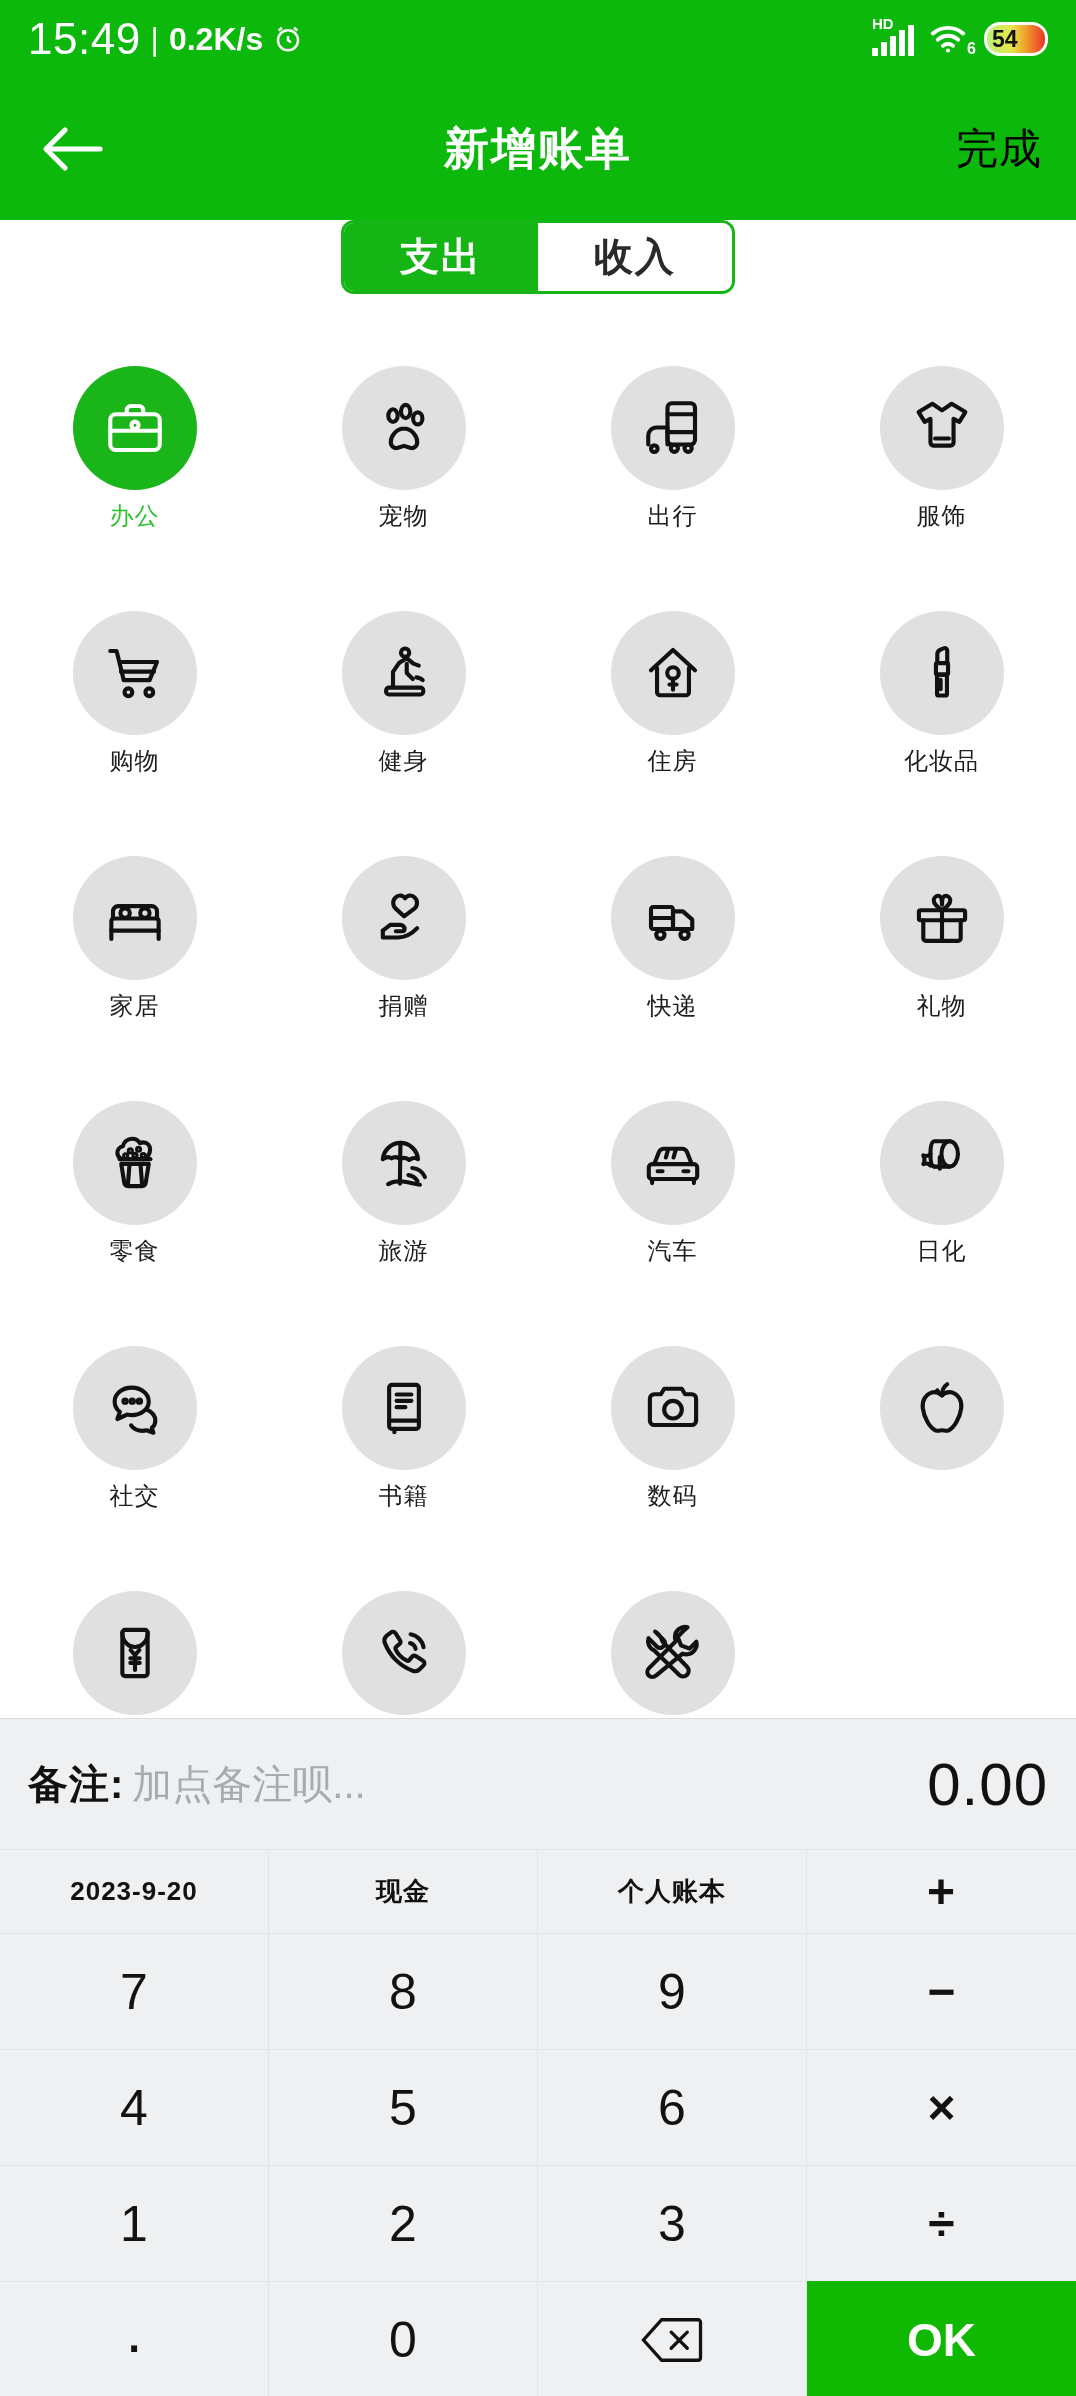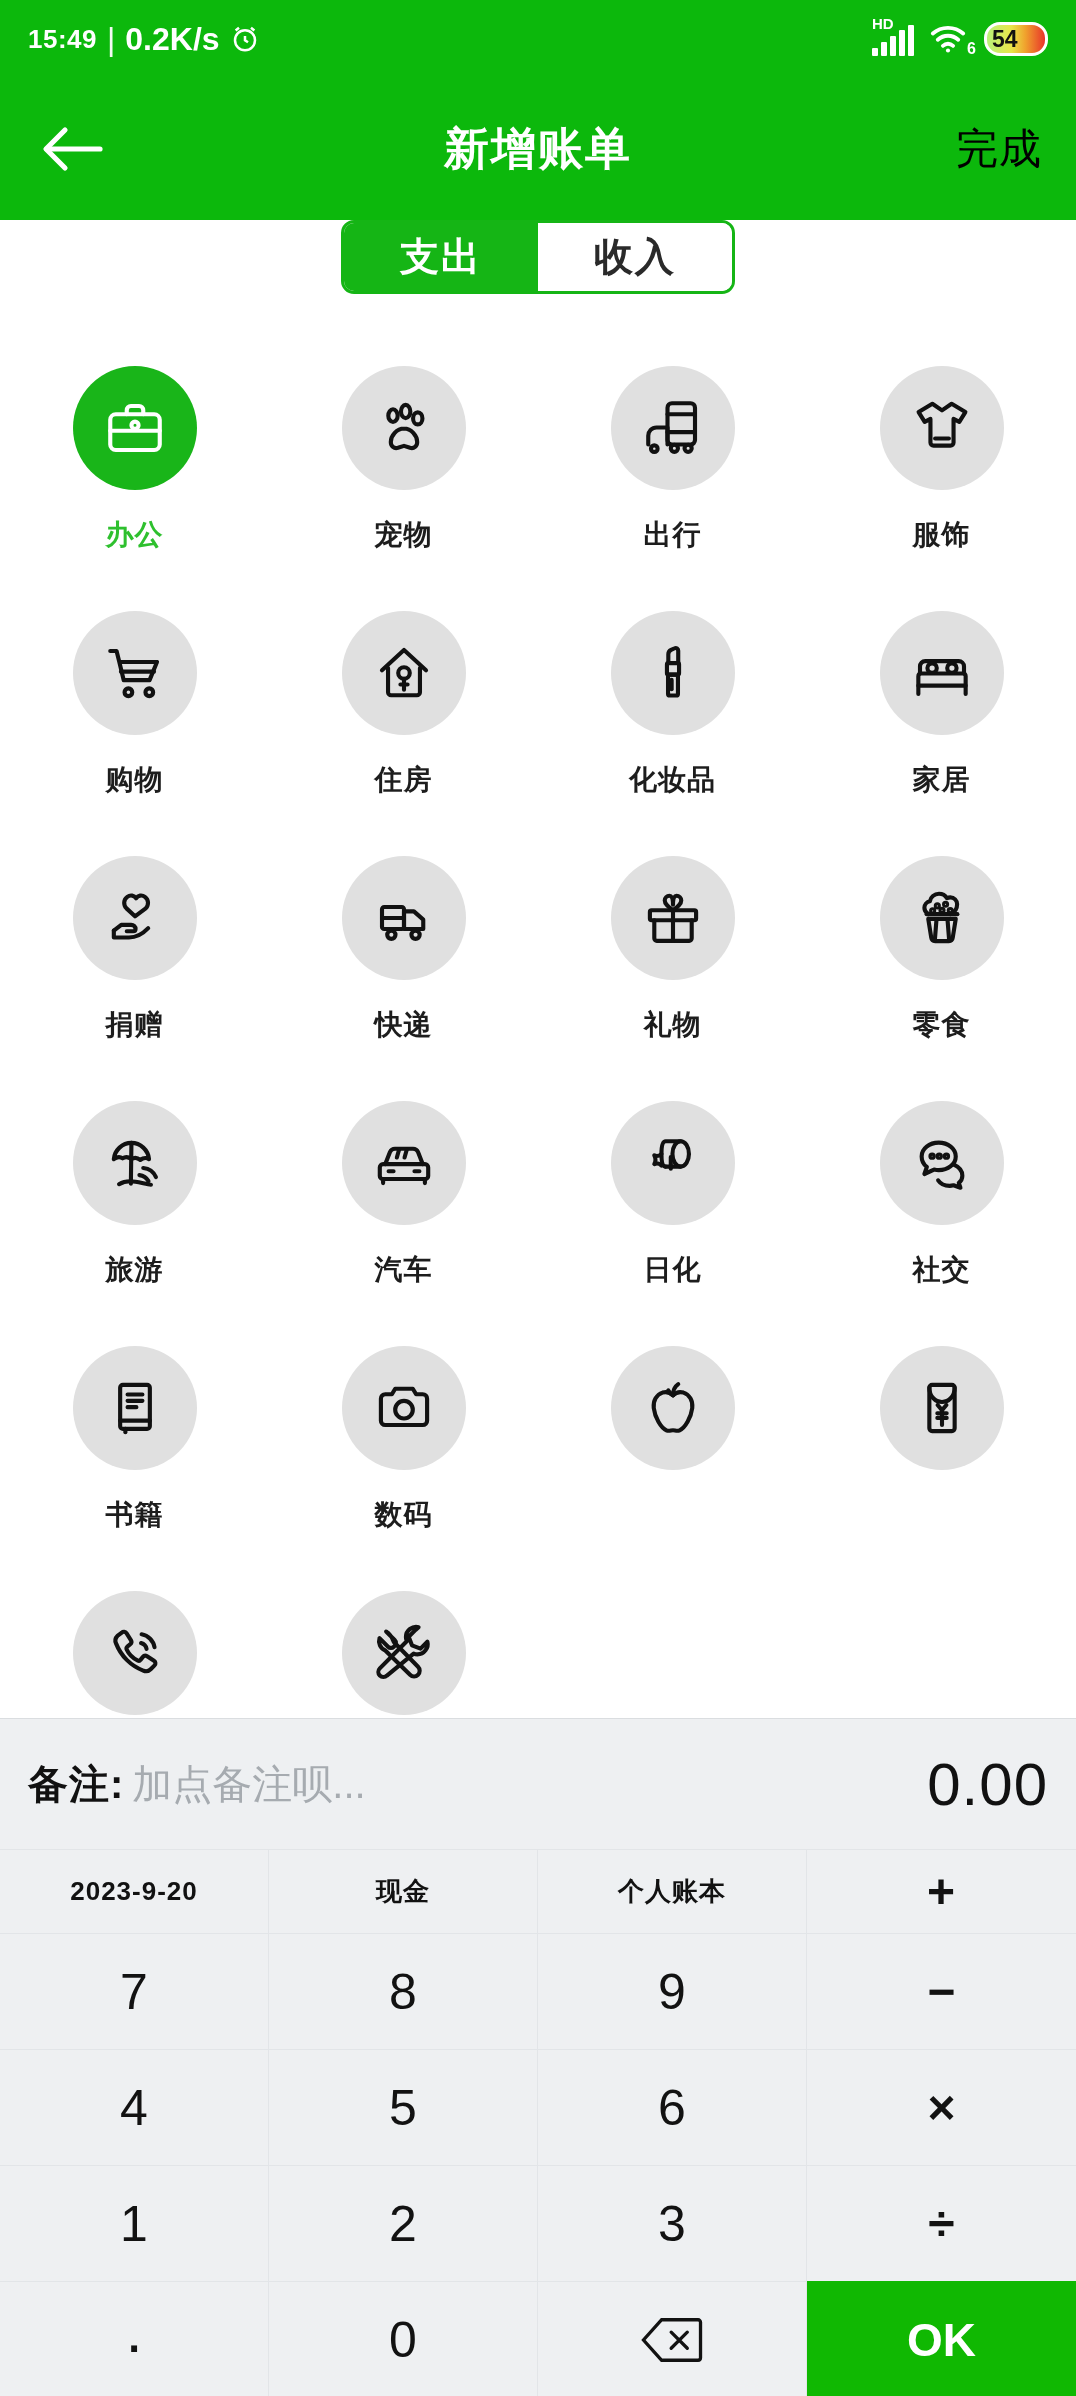--- a/index.html
+++ b/index.html
@@ -11,21 +11,21 @@
   }
   #screen{ position:relative; width:1076px; height:2396px; background:#fff; }
 
   
   .statusbar{
     position:absolute; left:0; top:0; width:1076px; height:78px;
     background:#0cb80c; display:flex; align-items:center;
     justify-content:space-between; padding:0 28px;
   }
   .sb-left{ display:flex; align-items:center; gap:10px; color:#fff; }
-  .sb-time{ font-size:26px; font-weight:bold; letter-spacing:.5px; }
+  .sb-time{ font-size:44px; font-weight:normal; letter-spacing:.5px; }
   .sb-div{ font-size:32px; font-weight:300; opacity:.95; }
   .sb-speed{ font-size:32px; font-weight:bold; }
   .sb-right{ display:flex; align-items:center; gap:14px; }
   .alarm-ic{ width:30px; height:30px; display:block; }
   .sig-wrap{ position:relative; display:flex; align-items:flex-end; gap:3px; height:34px; }
   .hd-lbl{ position:absolute; top:-6px; left:0; font-size:15px; font-weight:bold; color:#fff; line-height:1; }
   .bar{ width:6px; background:#fff; border-radius:1px; }
   .bar.b1{height:8px;} .bar.b2{height:14px;} .bar.b3{height:20px;} .bar.b4{height:26px;} .bar.b5{height:31px;}
   .sigblock{ display:flex; align-items:flex-end; gap:3px; margin-top:11px; }
   .wifi-wrap{ position:relative; width:42px; height:34px; }
@@ -73,21 +73,21 @@
   .cat{
     width:269px; height:245px; display:flex; flex-direction:column;
     align-items:center; padding-top:14px;
   }
   .cat-circle{
     width:124px; height:124px; border-radius:50%; background:#e0e0e0;
     display:flex; align-items:center; justify-content:center;
   }
   .cat-circle.sel{ background:#19b519; }
   .cat-label{
-    margin-top:26px; font-size:28px; font-weight:bold; color:#1d1d1d; letter-spacing:1px;
+    margin-top:10px; font-size:24px; font-weight:normal; color:#1d1d1d; letter-spacing:1px;
   }
   .cat-label.sel{ color:#2ec02e; }
   .cat-ic{ width:66px; height:66px; display:block; }
 
   
   .panel{
     position:absolute; left:0; bottom:0; width:1076px; height:678px;
     background:#0369a1; border-top:1px solid #dadde0;
   }
   .note-row{
@@ -232,20 +232,33 @@
         <div class="cat">
           <div class="cat-circle">
             <svg class="cat-ic" viewBox="0 0 24 24" fill="none" stroke="#111111" stroke-width="1.5" stroke-linecap="round" stroke-linejoin="round">
               <path d="M3 4h2.3l1 4m0 0 1.6 6.6h9.4L20 8H6.9Z"></path>
               <circle cx="9.6" cy="19" r="1.4"></circle>
               <circle cx="17.2" cy="19" r="1.4"></circle>
               <path d="M6.9 11.5h12"></path>
             </svg>
           </div>
           <div class="cat-label">购物</div>
+        </div>
+        <div class="cat">
+          <div class="cat-circle">
+            <svg class="cat-ic" viewBox="0 0 24 24" fill="none" stroke="#111111" stroke-width="1.5" stroke-linecap="round" stroke-linejoin="round">
+              <circle cx="12.4" cy="4.6" r="1.5"></circle>
+              <path d="M10.3 8.3 13 6.6l2.4 2 2 .7"></path>
+              <path d="M13 8.7v3.3l2.2 2.2"></path>
+              <path d="M10.1 8.5 8 11.6v5.1"></path>
+              <path d="M16.5 13.6c1.6.2 2.3 1 2.3 1"></path>
+              <rect x="5.5" y="17.3" width="13.5" height="2.5" rx="1"></rect>
+            </svg>
+          </div>
+          <div class="cat-label">健身</div>
         </div>
         <div class="cat">
           <div class="cat-circle">
             <svg class="cat-ic" viewBox="0 0 24 24" fill="none" stroke="#111111" stroke-width="1.5" stroke-linecap="round" stroke-linejoin="round">
               <path d="M4 11 12 3.6 20 11"></path>
               <path d="M6.2 10.2V19c0 .6.5 1.1 1.1 1.1h9.4c.6 0 1.1-.5 1.1-1.1v-8.8"></path>
               <circle cx="12" cy="12" r="2.1"></circle>
               <path d="M12 14.1v4M10.7 16.2h2.6"></path>
             </svg>
           </div>

